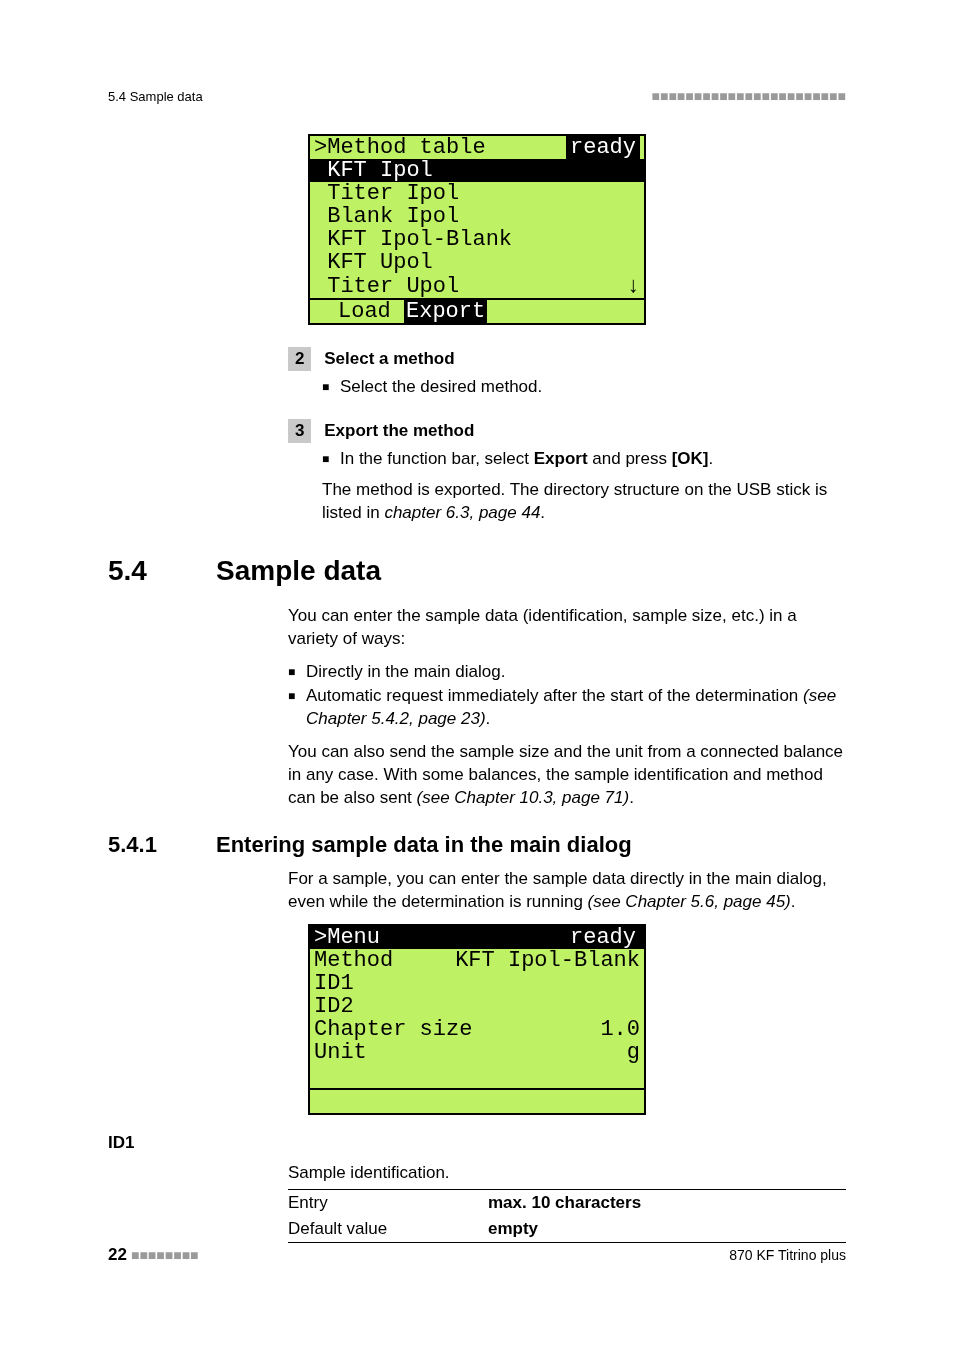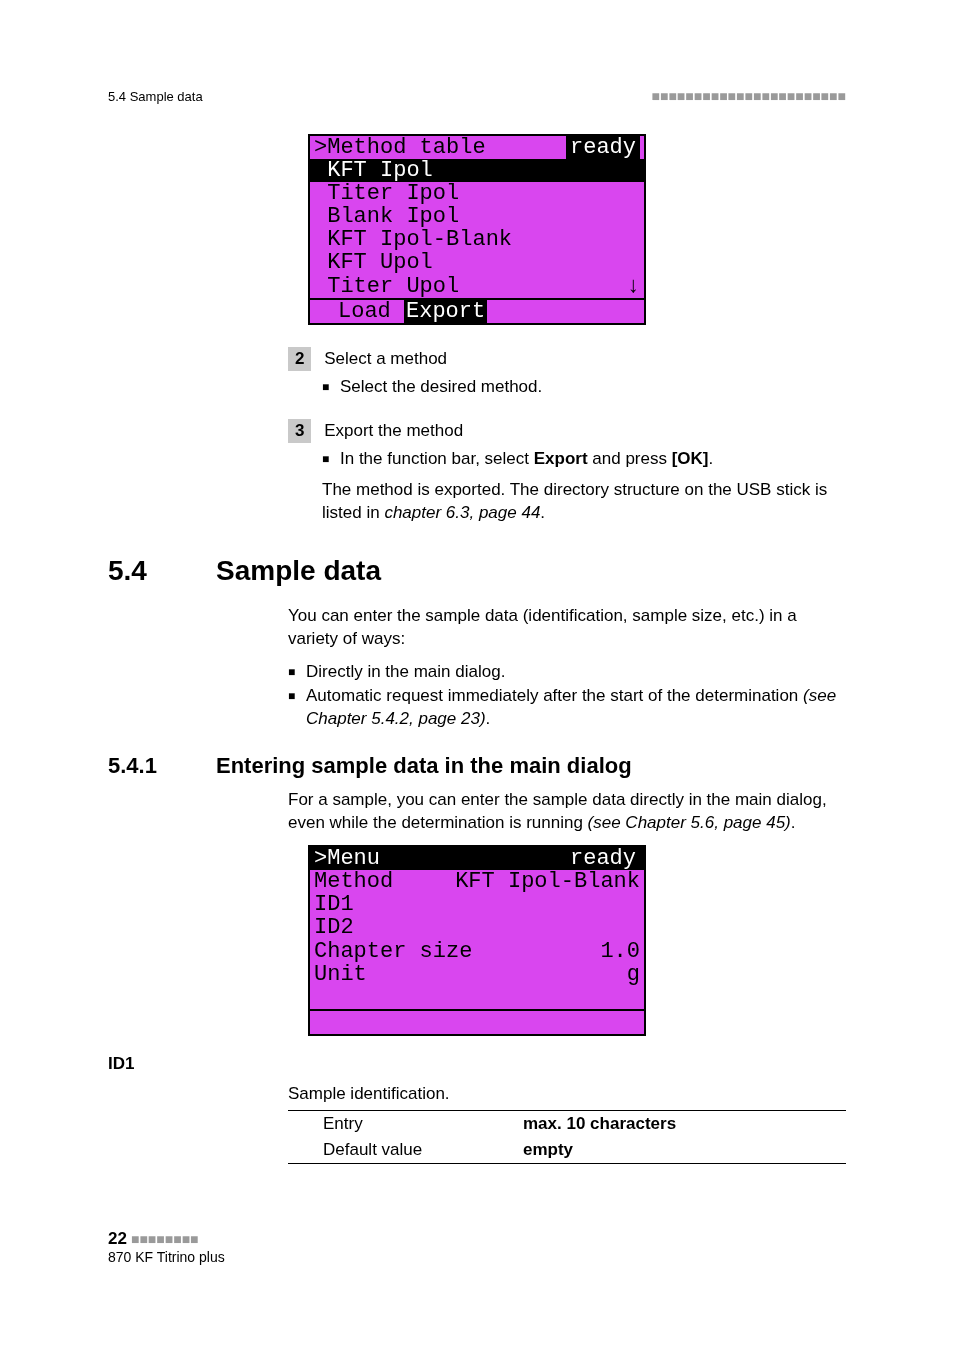--- a/index.html
+++ b/index.html
@@ -29,21 +29,21 @@
     color: #9a9a9a;
     font-size: 14px;
   }
   .lcd {
     font-family: "Courier New", monospace;
     font-size: 22px;
     line-height: 1.05;
     border: 2px solid #000;
     width: 334px;
     margin: 0 auto 22px auto;
-    background: #d946ef;
+    background: #bef264;
   }
   .lcd-row { padding: 0 4px; white-space: pre; }
   .lcd-title { display: flex; justify-content: space-between; padding: 0 4px; }
   .lcd-title .status { background: #000; color: #fff; padding: 0 4px; }
   .lcd-sel { background: #000; color: #fff; }
   .lcd-hr { border-top: 2px solid #000; height: 0; }
   .lcd-footer { padding: 0 0; margin-left: 28px; }
   .lcd-footer .inv { background: #000; color: #fff; padding: 0 2px; }
   .lcd .arrow { float: right; }
   .lcd-kv { display: flex; justify-content: space-between; padding: 0 4px; }
@@ -52,21 +52,21 @@
     margin-bottom: 22px;
   }
   .step-head { margin-bottom: 6px; }
   .step-num {
     display: inline-block;
     background: #c9c9c9;
     font-weight: bold;
     padding: 2px 7px;
     margin-right: 8px;
   }
-  .step-title { font-weight: normal; }
+  .step-title { font-weight: bold; }
   .step-body { margin-left: 34px; }
   .bullet-list {  }
   .bullet-item { display: flex; margin: 3px 0; }
   .bullet-mark { width: 18px; flex-shrink: 0; font-size: 12px; padding-top: 3px; }
   .para { margin: 10px 0; line-height: 1.35; }
   .sec-h {
     font-weight: 900;
     font-size: 28px;
     margin: 30px 0 18px 0;
   }
@@ -85,30 +85,29 @@
   .sub-num { display: inline-block; width: 108px; }
   .id1-label {
     font-weight: bold;
     margin: 18px 0 10px 0;
   }
   .def-table {
     margin-left: 180px;
   }
   .def-desc { margin: 6px 0 6px 0; }
   .def-rule { border-top: 1px solid #000; height: 0; }
-  .def-row { display: flex; padding: 3px 0; margin-left: 35px; }
+  .def-row { display: flex; padding: 3px 0; }
   .def-key { width: 200px; }
   .def-val { font-weight: bold; }
   .footer {
     position: absolute;
     bottom: 85px; left: 108px; right: 108px;
     display: flex; justify-content: space-between;
     font-size: 14px;
     align-items: baseline;
-    flex-direction: column;
   }
   .footer .pn { font-weight: bold; font-size: 17px; }
   .footer .pn .dash { color: #9a9a9a; font-weight: normal; font-size: 14px; letter-spacing: 0; margin-left: 4px;}
   .italic { font-style: italic; }
   .bold { font-weight: bold; }
 </style>
 </head>
 <body>
 
 <div class="page">
@@ -172,20 +171,23 @@
     <ul>
       <li>
           <span class="bullet-mark">■</span>
           <span>Directly in the main dialog.</span>
         </li>
       <li>
           <span class="bullet-mark">■</span>
           <span><span>Automatic request immediately after the start of the determination </span><span class="italic">(see Chapter 5.4.2, page 23)</span><span>.</span></span>
         </li>
     </ul>
+    <div class="para">
+      <span>You can also send the sample size and the unit from a connected balance in any case. With some balances, the sample identification and method can be also sent </span><span class="italic">(see Chapter 10.3, page 71)</span><span>.</span>
+    </div>
   </div>
 
   <div class="sub-h">
     <span class="sub-num">5.4.1</span><span>Entering sample data in the main dialog</span>
   </div>
   <div class="body-block">
     <div class="para">
       <span>For a sample, you can enter the sample data directly in the main dialog, even while the determination is running </span><span class="italic">(see Chapter 5.6, page 45)</span><span>.</span>
     </div>
   </div>

